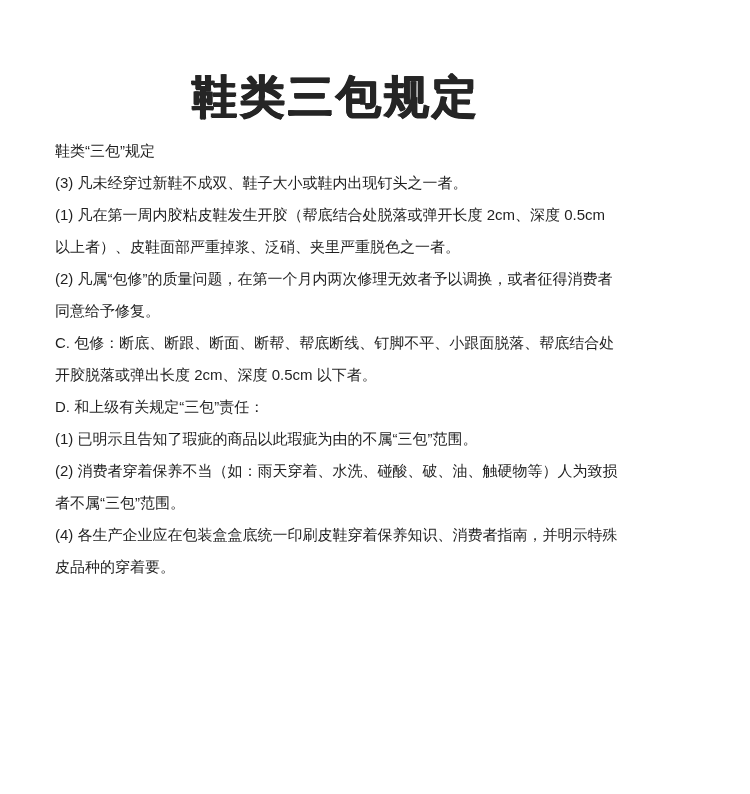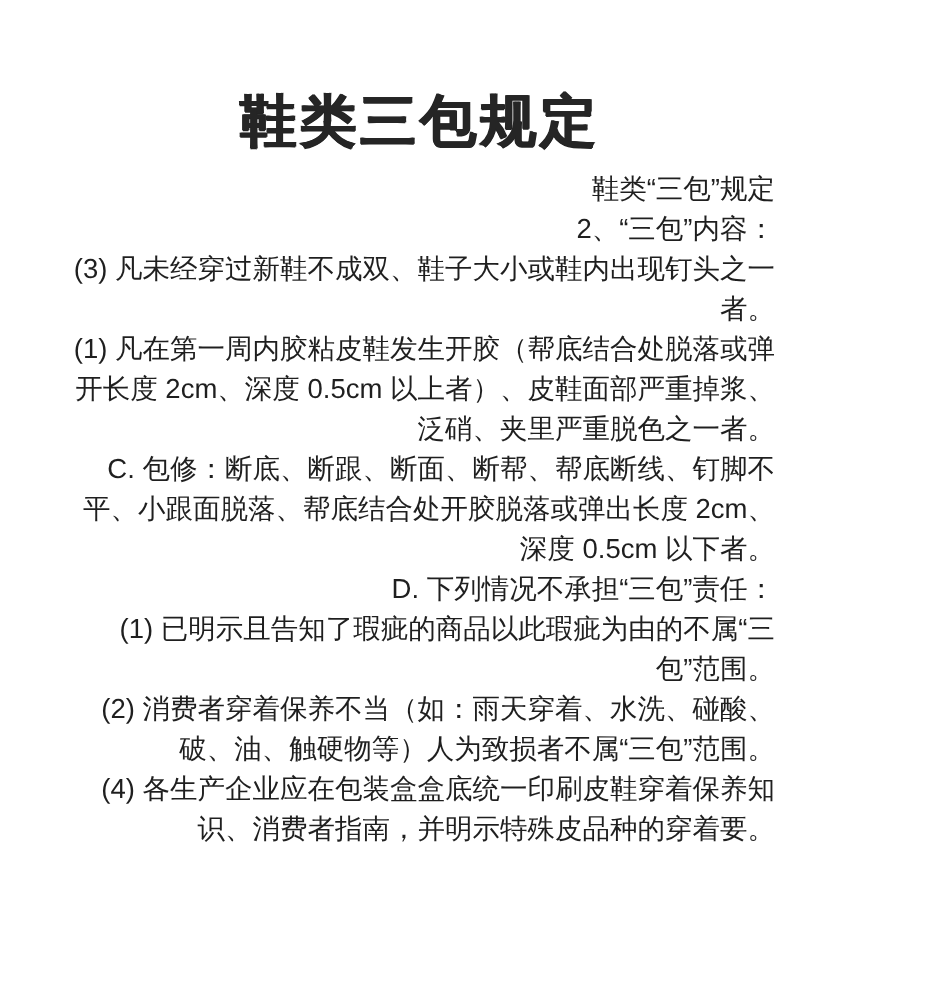--- a/index.html
+++ b/index.html
@@ -29,42 +29,42 @@
     font-weight: 900;
     letter-spacing: 3px;
     color: #252525;
     font-family: "DejaVu Serif", "Liberation Serif", serif;
     
     text-shadow: 0.7px 0 0 #252525, -0.7px 0 0 #252525, 0 0.7px 0 #252525;
   }
   .doc-body {
     box-sizing: border-box;
     padding: 12px 52px 0 55px;
-    font-size: 22px;
+    font-size: 15px;
     line-height: 32px;
     color: #1f1f1f;
-    text-align: right;
+    text-align: left;
   }
   .doc-body p {
     margin: 0;
     word-break: break-word;
   }
 </style>
 </head>
 <body>
 
 <div class="page">
 
   <div class="doc-title">鞋类三包规定</div>
 
   <div class="doc-body">
     <p>鞋类“三包”规定</p>
-    <p>2、“三包”内容：</p>
     <p>(3) 凡未经穿过新鞋不成双、鞋子大小或鞋内出现钉头之一者。</p>
     <p>(1) 凡在第一周内胶粘皮鞋发生开胶（帮底结合处脱落或弹开长度 2cm、深度 0.5cm 以上者）、皮鞋面部严重掉浆、泛硝、夹里严重脱色之一者。</p>
+    <p>(2) 凡属“包修”的质量问题，在第一个月内两次修理无效者予以调换，或者征得消费者同意给予修复。</p>
     <p>C. 包修：断底、断跟、断面、断帮、帮底断线、钉脚不平、小跟面脱落、帮底结合处开胶脱落或弹出长度 2cm、深度 0.5cm 以下者。</p>
-    <p>D. 下列情况不承担“三包”责任：</p>
+    <p>D. 和上级有关规定“三包”责任：</p>
     <p>(1) 已明示且告知了瑕疵的商品以此瑕疵为由的不属“三包”范围。</p>
     <p>(2) 消费者穿着保养不当（如：雨天穿着、水洗、碰酸、破、油、触硬物等）人为致损者不属“三包”范围。</p>
     <p>(4) 各生产企业应在包装盒盒底统一印刷皮鞋穿着保养知识、消费者指南，并明示特殊皮品种的穿着要。</p>
   </div>
 
 </div>
 
 </body></html>

